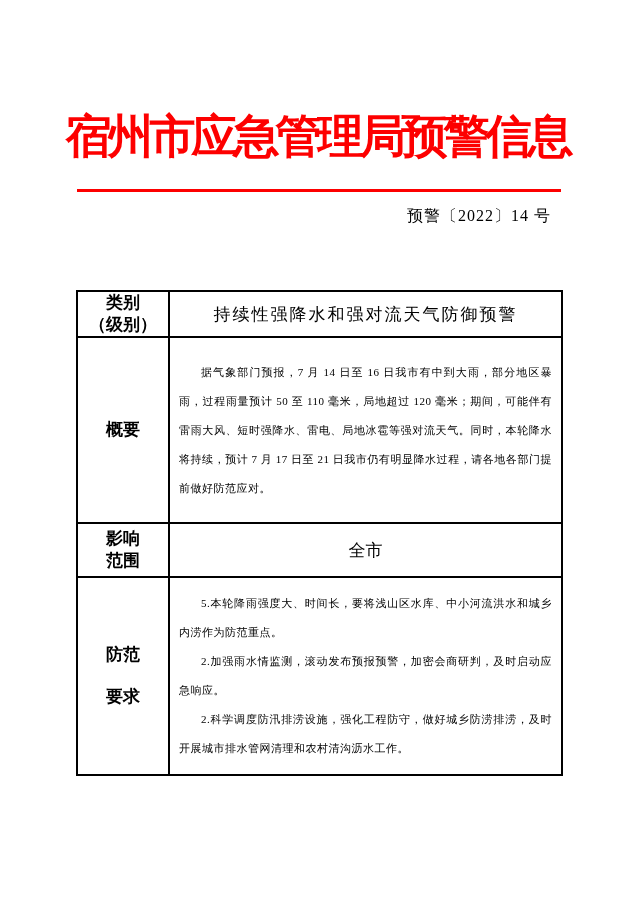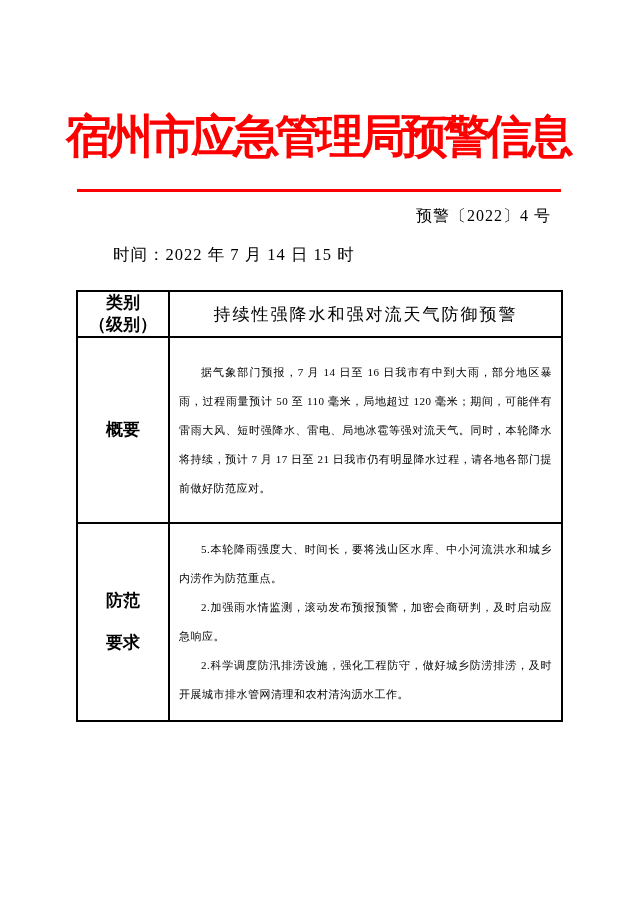--- a/index.html
+++ b/index.html
@@ -104,43 +104,49 @@
 </style>
 </head>
 <body>
 
 <div class="page">
 
   <h1 class="title">宿州市应急管理局预警信息</h1>
 
   <div class="red-rule"></div>
 
-  <div class="doc-number">预警〔2022〕4 号</div>
+  <div class="doc-number">预警〔2022〕14 号</div>
 
-  <div class="time-line">时间：2022 年 7 月 14 日 15 时</div>
 
   <table class="info-table">
     <tbody>
       <tr class="row-category">
         <th>
           <div class="label-line">类别</div>
           <div class="label-line">（级别）</div>
         </th>
         <td class="center-cell spaced">持续性强降水和强对流天气防御预警</td>
       </tr>
 
       <tr class="row-summary">
         <th>
           <div class="label-line">概要</div>
         </th>
         <td class="para-cell">
           <p>据气象部门预报，7 月 14 日至 16 日我市有中到大雨，部分地区暴雨，过程雨量预计 50 至 110 毫米，局地超过 120 毫米；期间，可能伴有雷雨大风、短时强降水、雷电、局地冰雹等强对流天气。同时，本轮降水将持续，预计 7 月 17 日至 21 日我市仍有明显降水过程，请各地各部门提前做好防范应对。</p>
         </td>
       </tr>
 
+      <tr class="row-scope">
+        <th>
+          <div class="label-line">影响</div>
+          <div class="label-line">范围</div>
+        </th>
+        <td class="center-cell">全市</td>
+      </tr>
 
       <tr class="row-measures">
         <th>
           <div class="label-line">防范</div>
           <div class="label-line">要求</div>
         </th>
         <td class="para-cell">
           <p>5.本轮降雨强度大、时间长，要将浅山区水库、中小河流洪水和城乡内涝作为防范重点。</p>
           <p>2.加强雨水情监测，滚动发布预报预警，加密会商研判，及时启动应急响应。</p>
           <p>2.科学调度防汛排涝设施，强化工程防守，做好城乡防涝排涝，及时开展城市排水管网清理和农村清沟沥水工作。</p>

